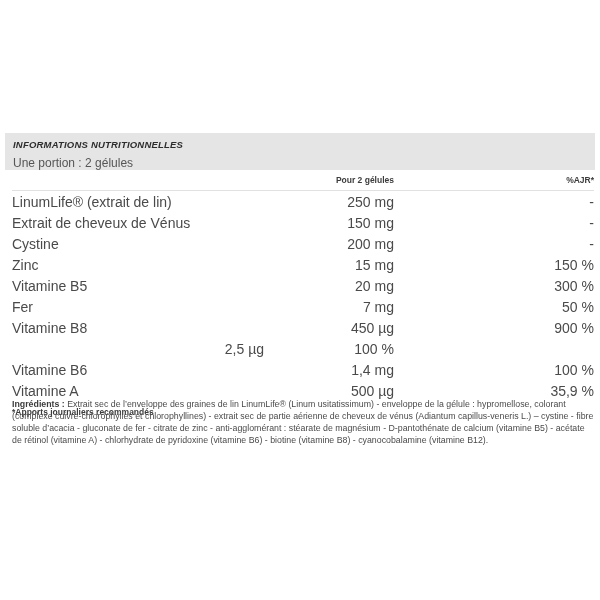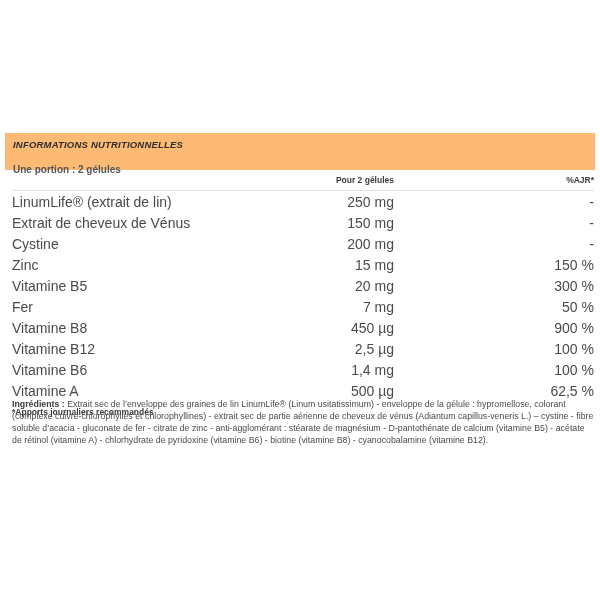--- a/index.html
+++ b/index.html
@@ -4,27 +4,27 @@
 <style>
   * { margin:0; padding:0; box-sizing:border-box; }
   html,body { width:600px; height:600px; background:#ffffff; overflow:hidden; }
   body { font-family:"Liberation Sans","DejaVu Sans",sans-serif; color:#4a4a4a; position:relative; }
 
   .sheet { position:absolute; inset:0; background:#ffffff; }
 
   
   .panel-header {
     position:absolute; left:5px; right:5px; top:133px; height:37px;
-    background:#fdba74; padding:6px 8px 0 8px;
+    background:#e5e5e5; padding:6px 8px 0 8px;
   }
   .panel-title {
     font-size:9.5px; font-weight:bold; font-style:italic;
     color:#2d2d2d; letter-spacing:0.2px;
   }
-  .panel-subtitle { font-size:10px; color:#565656; margin-top:14px;font-weight:bold; }
+  .panel-subtitle { font-size:12px; color:#565656; margin-top:6px; }
 
   
   .ntable { position:absolute; left:12px; right:6px; top:170px; }
   .thead, .trow {
     display:grid; grid-template-columns:1fr 130px 200px;
     align-items:center; height:21px;
   }
   .thead { font-weight:bold; font-size:8.5px; color:#3c3c3c; border-bottom:1px solid #e1e1e3; }
   .trow { font-size:14px; color:#4a4a4a; }
   .cell.amount, .cell.rda { text-align:right; }
@@ -89,33 +89,32 @@
           <div class="cell label">Fer</div>
           <div class="cell amount">7 mg</div>
           <div class="cell rda">50 %</div>
         </div>
         <div class="trow">
           <div class="cell label">Vitamine B8</div>
           <div class="cell amount">450 µg</div>
           <div class="cell rda">900 %</div>
         </div>
         <div class="trow">
-          <div class="cell label">Vitamine B12</div>
           <div class="cell amount">2,5 µg</div>
           <div class="cell rda">100 %</div>
         </div>
         <div class="trow">
           <div class="cell label">Vitamine B6</div>
           <div class="cell amount">1,4 mg</div>
           <div class="cell rda">100 %</div>
         </div>
         <div class="trow">
           <div class="cell label">Vitamine A</div>
           <div class="cell amount">500 µg</div>
-          <div class="cell rda">62,5 %</div>
+          <div class="cell rda">35,9 %</div>
         </div>
       </div>
   </div>
 
   <div class="footnote">*Apports journaliers recommandés</div>
 
   <div class="ingredients">
     <b>Ingrédients : </b><span>Extrait sec de l’enveloppe des graines de lin LinumLife® (Linum usitatissimum) - enveloppe de la gélule : hypromellose, colorant (complexe cuivre-chlorophylles et chlorophyllines) - extrait sec de partie aérienne de cheveux de vénus (Adiantum capillus-veneris L.) – cystine - fibre soluble d’acacia - gluconate de fer - citrate de zinc - anti-agglomérant : stéarate de magnésium - D-pantothénate de calcium (vitamine B5) - acétate de rétinol (vitamine A) - chlorhydrate de pyridoxine (vitamine B6) - biotine (vitamine B8) - cyanocobalamine (vitamine B12).</span>
   </div>
 

